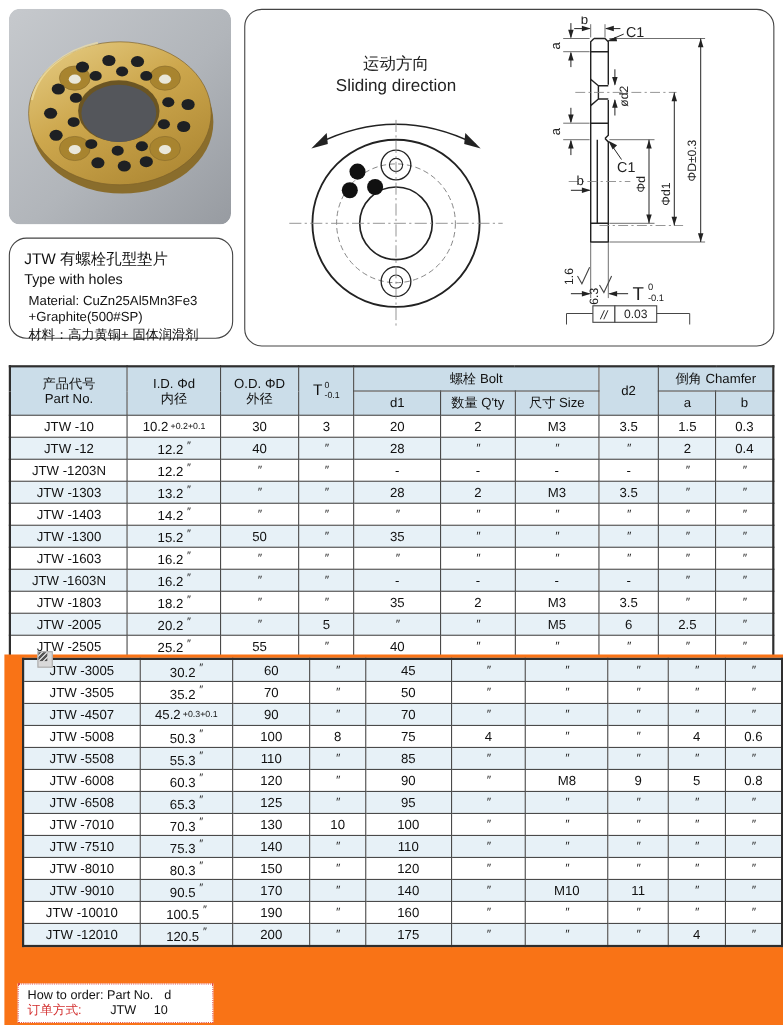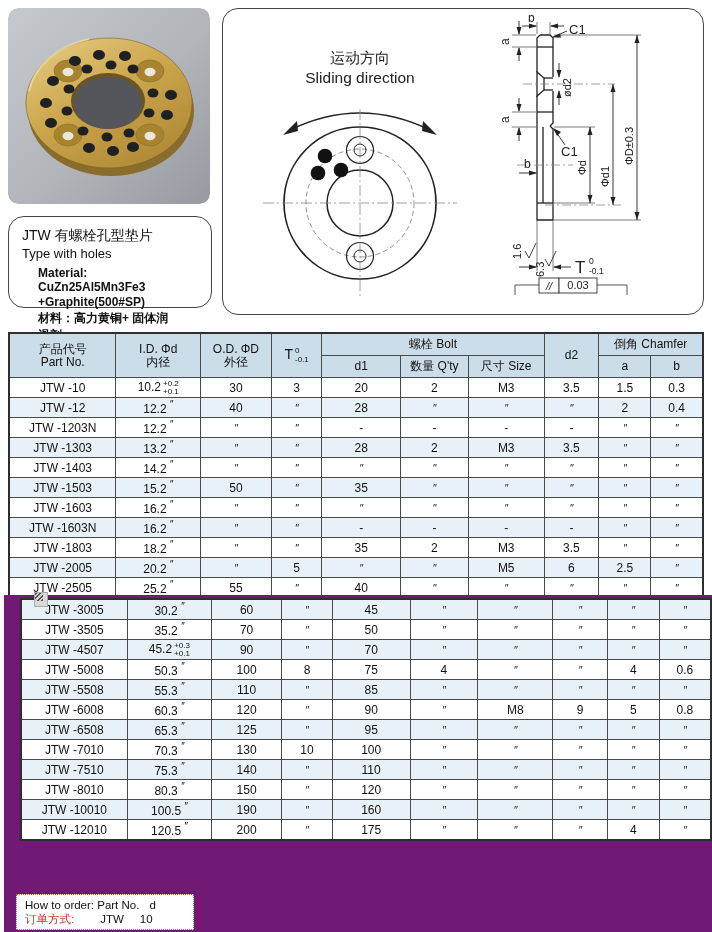--- a/index.html
+++ b/index.html
@@ -4,36 +4,36 @@
 <style>
   html,body{margin:0;padding:0;background:#fff;}
   body{font-family:"Liberation Sans","DejaVu Sans",sans-serif;color:#111;}
   #page{position:relative;width:712px;height:932px;background:#fff;overflow:hidden;}
 
   
   .photo-panel{position:absolute;left:8px;top:8px;width:202px;height:196px;border-radius:10px;overflow:hidden;}
   .info-box{position:absolute;left:8px;top:216px;width:204px;height:92px;border:1.5px solid #444;border-radius:16px;padding:8px 16px 0 13px;box-sizing:border-box;}
   .info-box .l1{font-size:14px;margin:2px 0 1px;}
   .info-box .l2{font-size:13px;margin:0 0 5px;}
-  .info-box .l3,.info-box .l4,.info-box .l5{font-size:12px;margin:1px 16px;font-weight:bold;}
+  .info-box .l3,.info-box .l4,.info-box .l5{font-size:12px;margin:1px 4px;}
   .draw-panel{position:absolute;left:222px;top:8px;width:482px;height:307px;border:1.5px solid #444;border-radius:16px;box-sizing:border-box;}
   .draw-panel svg{position:absolute;}
 
   
   .tbl{border-collapse:collapse;table-layout:fixed;width:100%;background:#fff;}
   .tbl td,.tbl th{border:1px solid #4a4a4a;text-align:center;vertical-align:middle;font-weight:normal;font-size:12px;padding:0;overflow:hidden;white-space:nowrap;color:#111;}
   .tbl{border:2px solid #2e2e2e;}
   .tbl thead th{background:#cbdde9;height:21px;line-height:13px;font-size:12px;margin-left:40px;}
   .tbl tbody td{height:19px;}
   .t1wrap{position:absolute;left:8px;top:332px;width:696px;}
   .t1wrap tbody tr:nth-child(even) td{background:#e7f1f7;}
-  .panel2{position:absolute;left:4px;top:595px;width:708px;height:337px;background:#701a75;}
+  .panel2{position:absolute;left:4px;top:595px;width:708px;height:337px;background:#f97316;}
   .t2wrap{position:absolute;left:16px;top:3px;width:692px;}
   .t2wrap tbody tr:nth-child(odd) td{background:#e7f1f7;}
-  .tol{display:inline-flex;flex-direction:column;font-size:8px;line-height:8px;vertical-align:middle;margin-left:2px;text-align:left;}
+  .tol{display:inline-flex;flex-direction:row;font-size:8px;line-height:8px;vertical-align:middle;margin-left:2px;text-align:left;}
   .ditto-sup{font-size:10px;vertical-align:super;margin-left:3px;font-style:italic;}
   td.ditto{font-size:11px;font-style:italic;color:#222;}
   .tstack{display:inline-flex;flex-direction:column;font-size:8px;line-height:8.5px;vertical-align:middle;margin-left:2px;text-align:left;}
 
   
   .busy-cursor{position:absolute;left:34px;top:592px;width:12px;height:13px;background:#d9d9d9;border:1px solid #aaa;z-index:5;}
   .busy-cursor::before{content:"";position:absolute;left:0;top:0;width:8px;height:8px;
     background:repeating-linear-gradient(135deg,#555 0 1.5px,#cfcfcf 1.5px 3.2px);}
 
   
@@ -368,21 +368,21 @@
             <td class="ditto">″</td>
             <td class="ditto">″</td>
             <td class="ditto">″</td>
             <td class="ditto">″</td>
             <td class="ditto">″</td>
             <td class="ditto">″</td>
             <td class="ditto">″</td>
             <td class="ditto">″</td>
           </tr>
           <tr>
-            <td>JTW -1503</td>
+            <td>JTW -1300</td>
             <td><span>15.2</span><span class="ditto-sup">″</span></td>
             <td>50</td>
             <td class="ditto">″</td>
             <td>35</td>
             <td class="ditto">″</td>
             <td class="ditto">″</td>
             <td class="ditto">″</td>
             <td class="ditto">″</td>
             <td class="ditto">″</td>
           </tr>
@@ -583,20 +583,32 @@
               <td>150</td>
               <td class="ditto">″</td>
               <td>120</td>
               <td class="ditto">″</td>
               <td class="ditto">″</td>
               <td class="ditto">″</td>
               <td class="ditto">″</td>
               <td class="ditto">″</td>
             </tr>
             <tr>
+              <td>JTW -9010</td>
+              <td><span>90.5</span><span class="ditto-sup">″</span></td>
+              <td>170</td>
+              <td class="ditto">″</td>
+              <td>140</td>
+              <td class="ditto">″</td>
+              <td>M10</td>
+              <td>11</td>
+              <td class="ditto">″</td>
+              <td class="ditto">″</td>
+            </tr>
+            <tr>
               <td>JTW -10010</td>
               <td><span>100.5</span><span class="ditto-sup">″</span></td>
               <td>190</td>
               <td class="ditto">″</td>
               <td>160</td>
               <td class="ditto">″</td>
               <td class="ditto">″</td>
               <td class="ditto">″</td>
               <td class="ditto">″</td>
               <td class="ditto">″</td>

